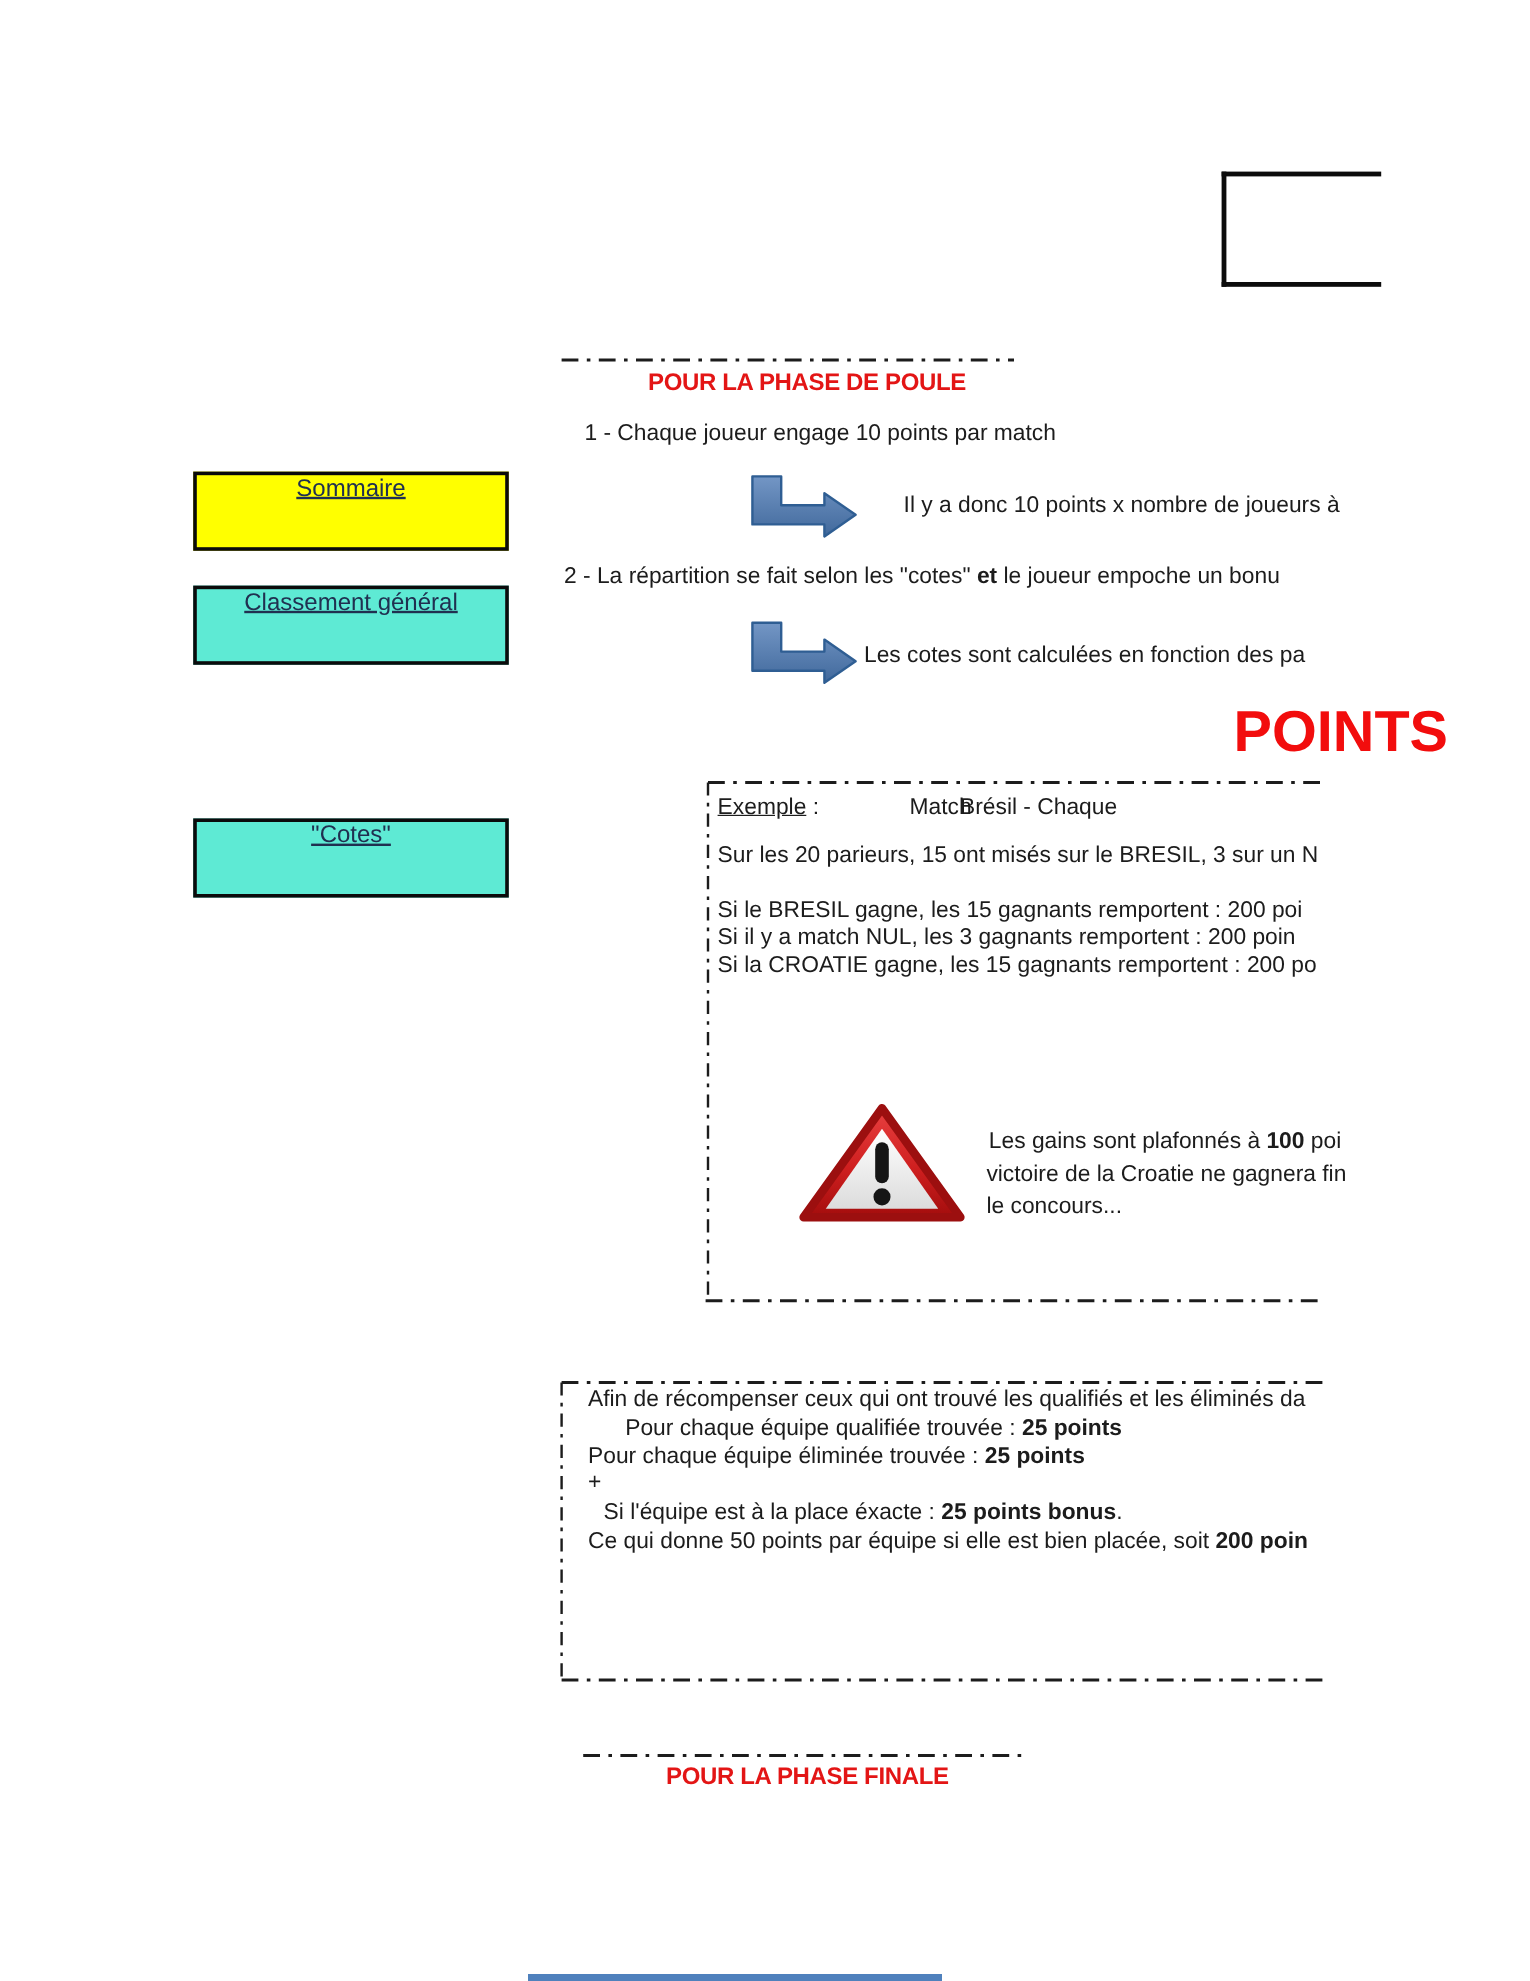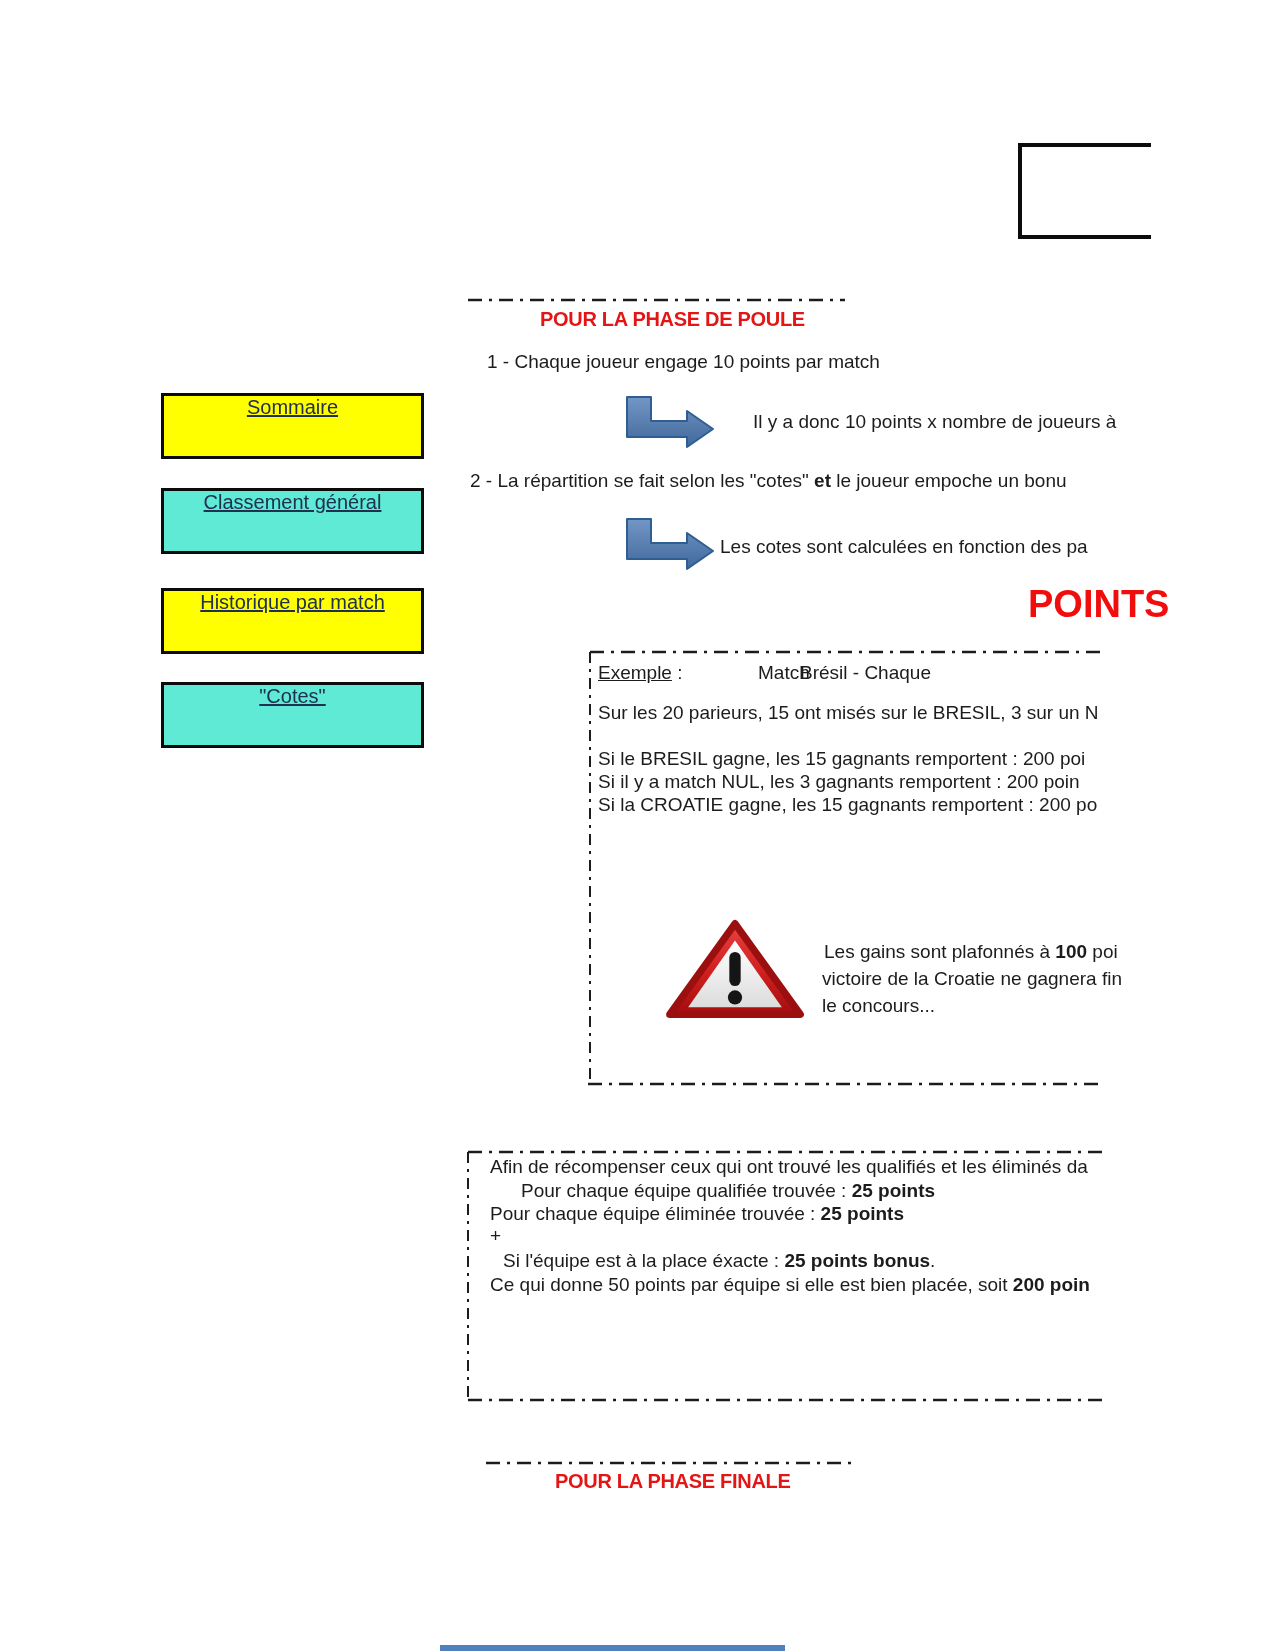--- a/index.html
+++ b/index.html
@@ -20,21 +20,21 @@
   .side-btn span{
     font-size:20px;color:#203050;text-decoration:underline;white-space:nowrap;
   }
   .btn-yellow{background:#ffff00;}
   .btn-green{background:#5eead4;}
   .btn-1{top:393px;}
   .btn-2{top:488px;}
   .btn-3{top:588px;}
   .btn-4{top:682px;}
   
-  .points-title{left:1028px;top:583px;font-size:38px;font-weight:bold;color:#f20d0d;white-space:nowrap;}
+  .points-title{left:1028px;top:583px;font-size:48px;font-weight:bold;color:#f20d0d;white-space:nowrap;}
   .finale-wrap{left:555px;top:1470px;width:230px;text-align:center;}
   .poule-wrap{left:540px;top:308px;width:250px;text-align:center;}
   b{font-weight:bold;}
   .u{text-decoration:underline;}
   svg.overlay{position:absolute;left:0;top:0;pointer-events:none;}
   .blue-strip{left:440px;top:1645px;width:345px;height:6px;background:#4f81bd;}
 </style>
 </head>
 <body>
 
@@ -69,23 +69,20 @@
     </g>
   </svg>
 
   <div class="abs top-rect"></div>
 
   <div class="abs side-btn btn-yellow btn-1">
     <span>Sommaire</span>
   </div>
   <div class="abs side-btn btn-green btn-2">
     <span>Classement général</span>
-  </div>
-  <div class="abs side-btn btn-yellow btn-3">
-    <span>Historique par match</span>
   </div>
   <div class="abs side-btn btn-green btn-4">
     <span>"Cotes"</span>
   </div>
 
   <div class="abs poule-wrap">
     <span class="red-head">POUR LA PHASE DE POULE</span>
   </div>
 
   <div class="abs body-text" style="left:487px;top:350px;"><span>1 - Chaque joueur engage 10 points par match</span></div>

